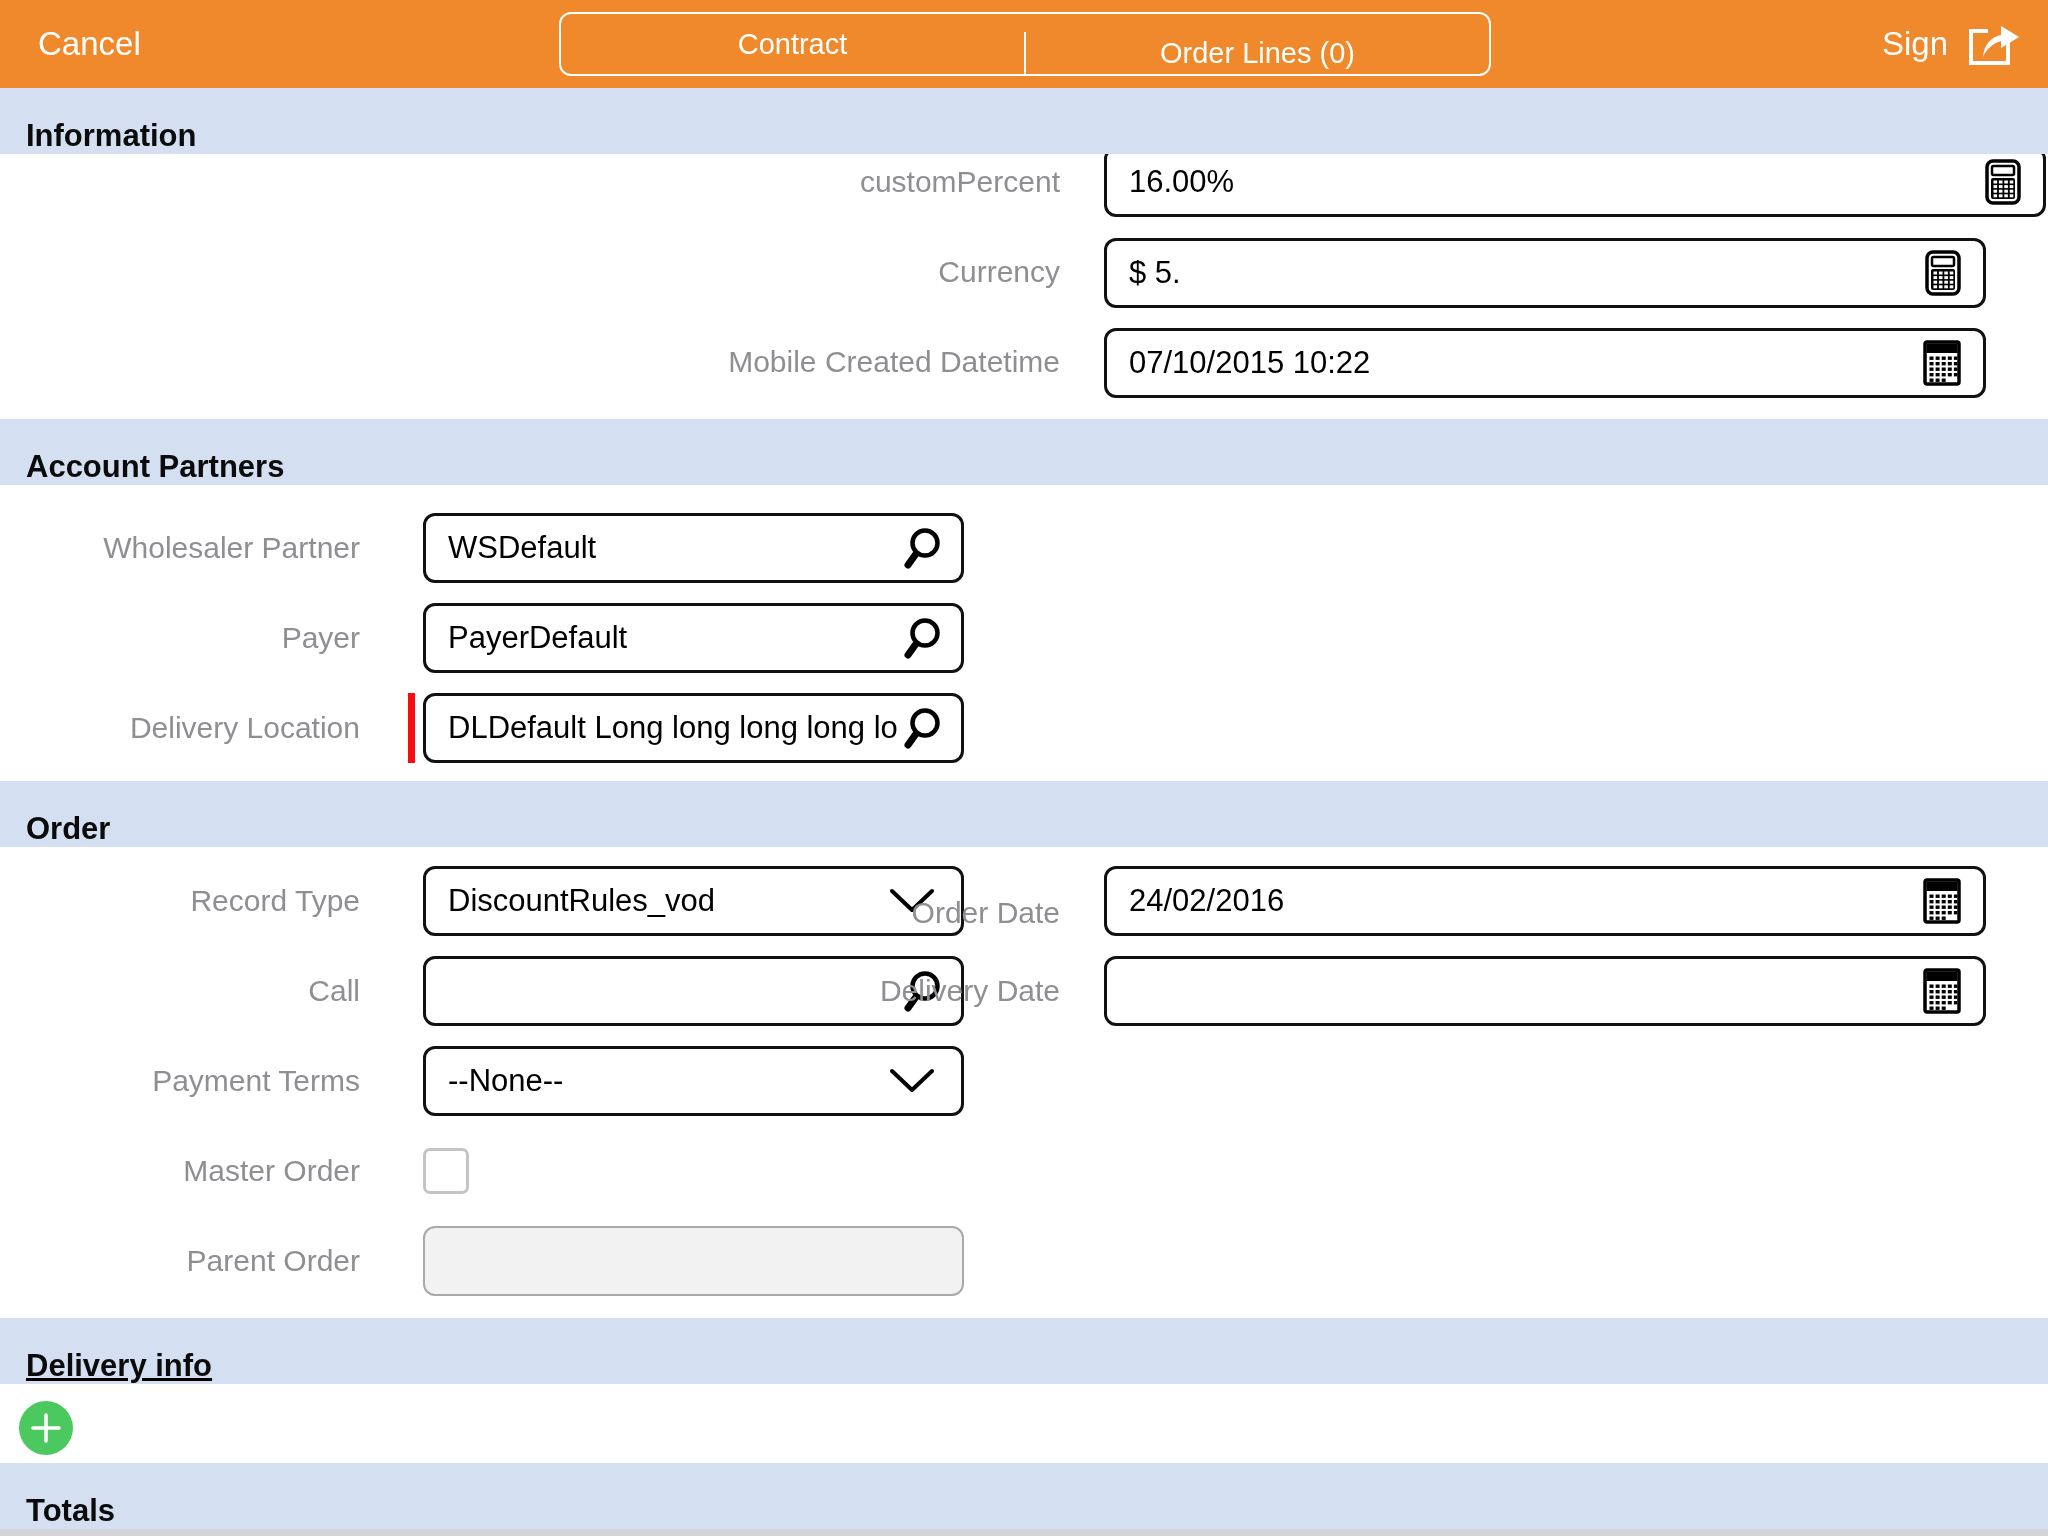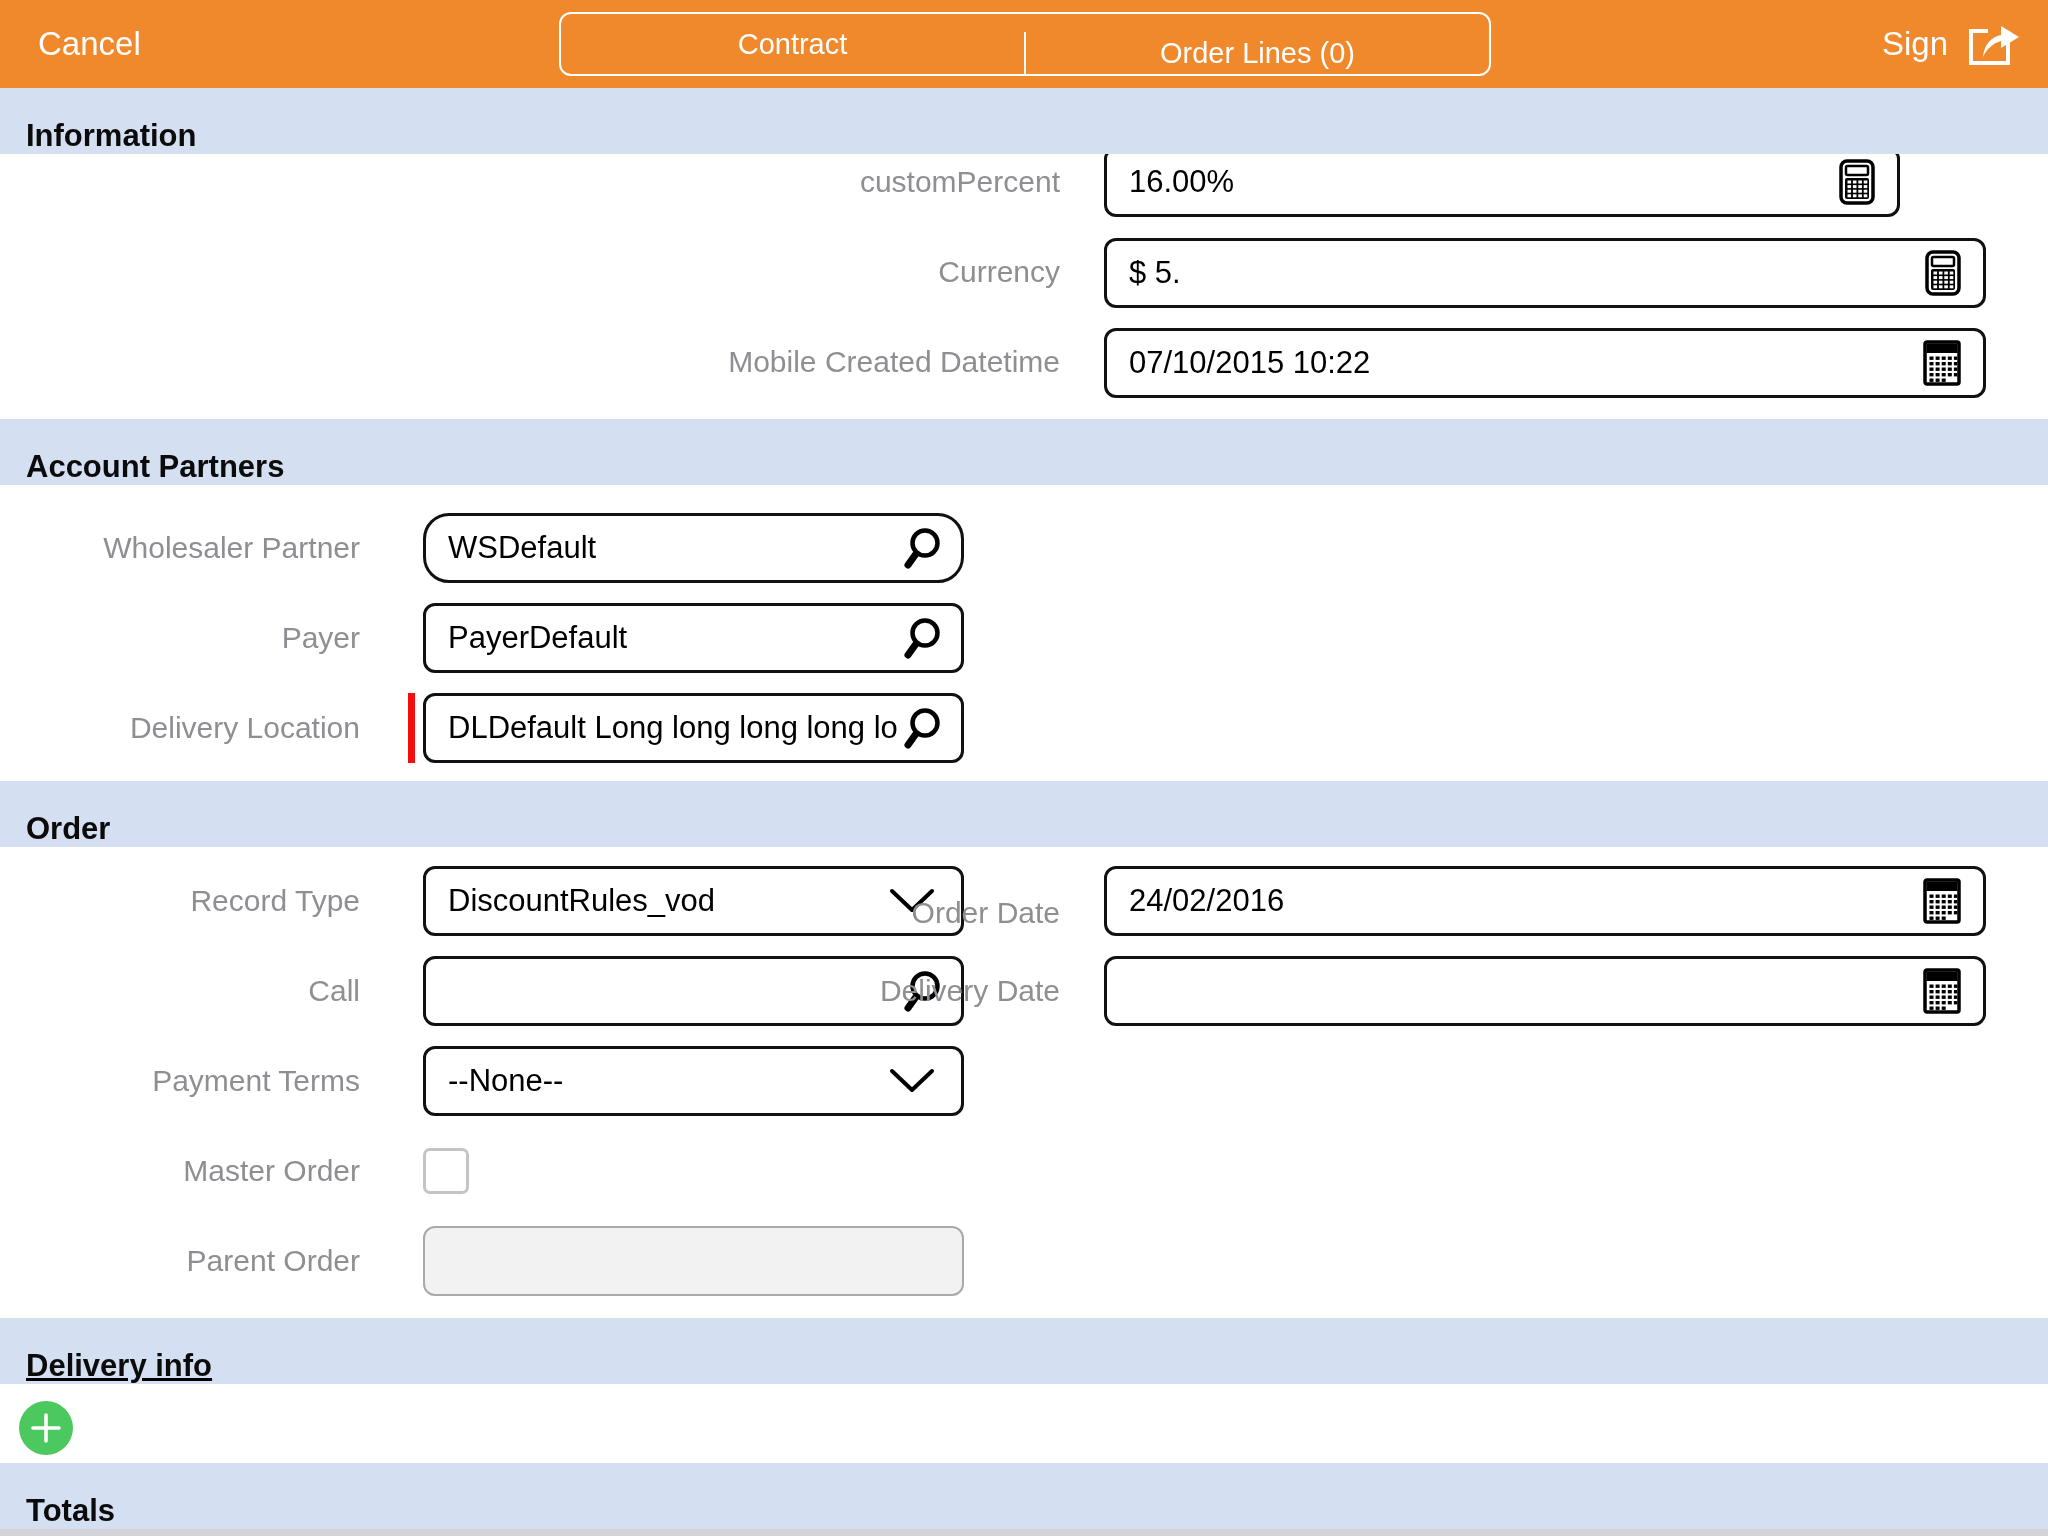--- a/index.html
+++ b/index.html
@@ -83,21 +83,21 @@
   </div>
   <div class="band" style="top:1318px;text-decoration:underline;">
     <span class="band-title">Delivery info</span>
   </div>
   <div class="band" style="top:1463px;">
     <span class="band-title">Totals</span>
   </div>
   <div class="bottom-strip"></div>
 
   <div class="field-label" style="left:560px;top:165px;">customPercent</div>
-  <div class="ibox" style="left:1104px;top:147px;width:796px;">
+  <div class="ibox" style="left:1104px;top:147px;width:942px;">
     <span class="value">16.00%</span>
     <span class="icon icon-right22">
       <svg width="36" height="46" viewBox="0 0 36 46">
         <rect x="2" y="2" width="32" height="42" rx="6" fill="#fff" stroke="#000" stroke-width="3.5"></rect>
         <rect x="7" y="7" width="22" height="9" rx="1.5" fill="#fff" stroke="#000" stroke-width="2.5"></rect>
         <rect x="6" y="19" width="24" height="21" rx="2" fill="#000"></rect>
         <g fill="#fff">
           <rect x="8.5" y="21.5" width="3.6" height="3"></rect>
             <rect x="13.9" y="21.5" width="3.6" height="3"></rect>
             <rect x="19.3" y="21.5" width="3.6" height="3"></rect>
@@ -179,21 +179,21 @@
             <rect x="30.9" y="33" width="3.4" height="3.4"></rect>
           <rect x="6.5" y="38.5" width="4" height="3.4"></rect>
             <rect x="12.6" y="38.5" width="4" height="3.4"></rect>
             <rect x="18.7" y="38.5" width="4" height="3.4"></rect>
         </g>
       </svg>
     </span>
   </div>
 
   <div class="field-label" style="left:-140px;top:531px;">Wholesaler Partner</div>
-  <div class="ibox" style="left:423px;top:513px;width:541px;border-radius:26px;">
+  <div class="ibox" style="left:423px;top:513px;width:541px;">
     <span class="value">WSDefault</span>
     <span class="icon icon-right16">
       <svg width="46" height="46" viewBox="0 0 46 46">
         <circle cx="26" cy="18" r="12.5" fill="none" stroke="#000" stroke-width="4.5"></circle>
         <line x1="16.5" y1="29.5" x2="9" y2="40" stroke="#000" stroke-width="7" stroke-linecap="round"></line>
       </svg>
     </span>
   </div>
 
   <div class="field-label" style="left:-140px;top:621px;">Payer</div>

